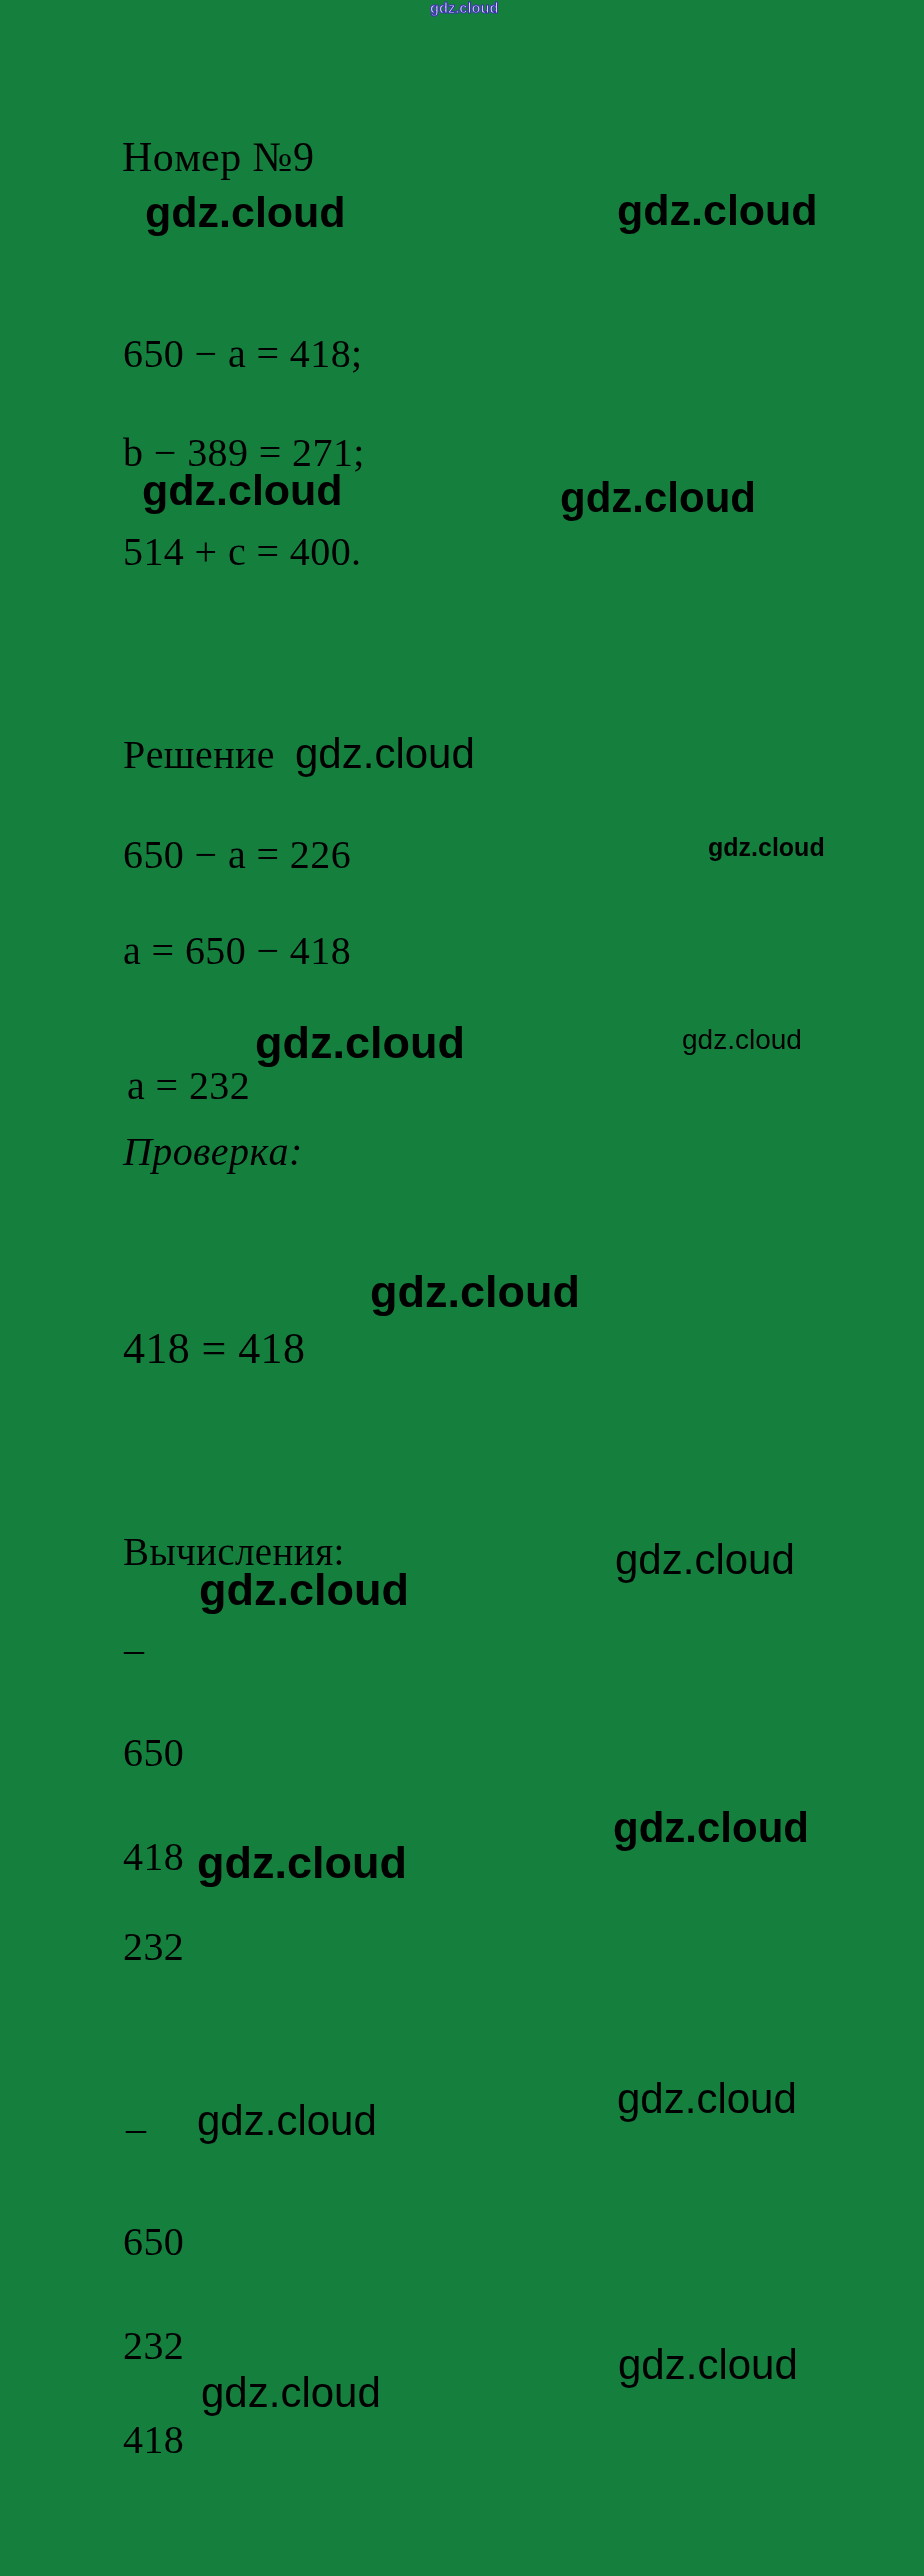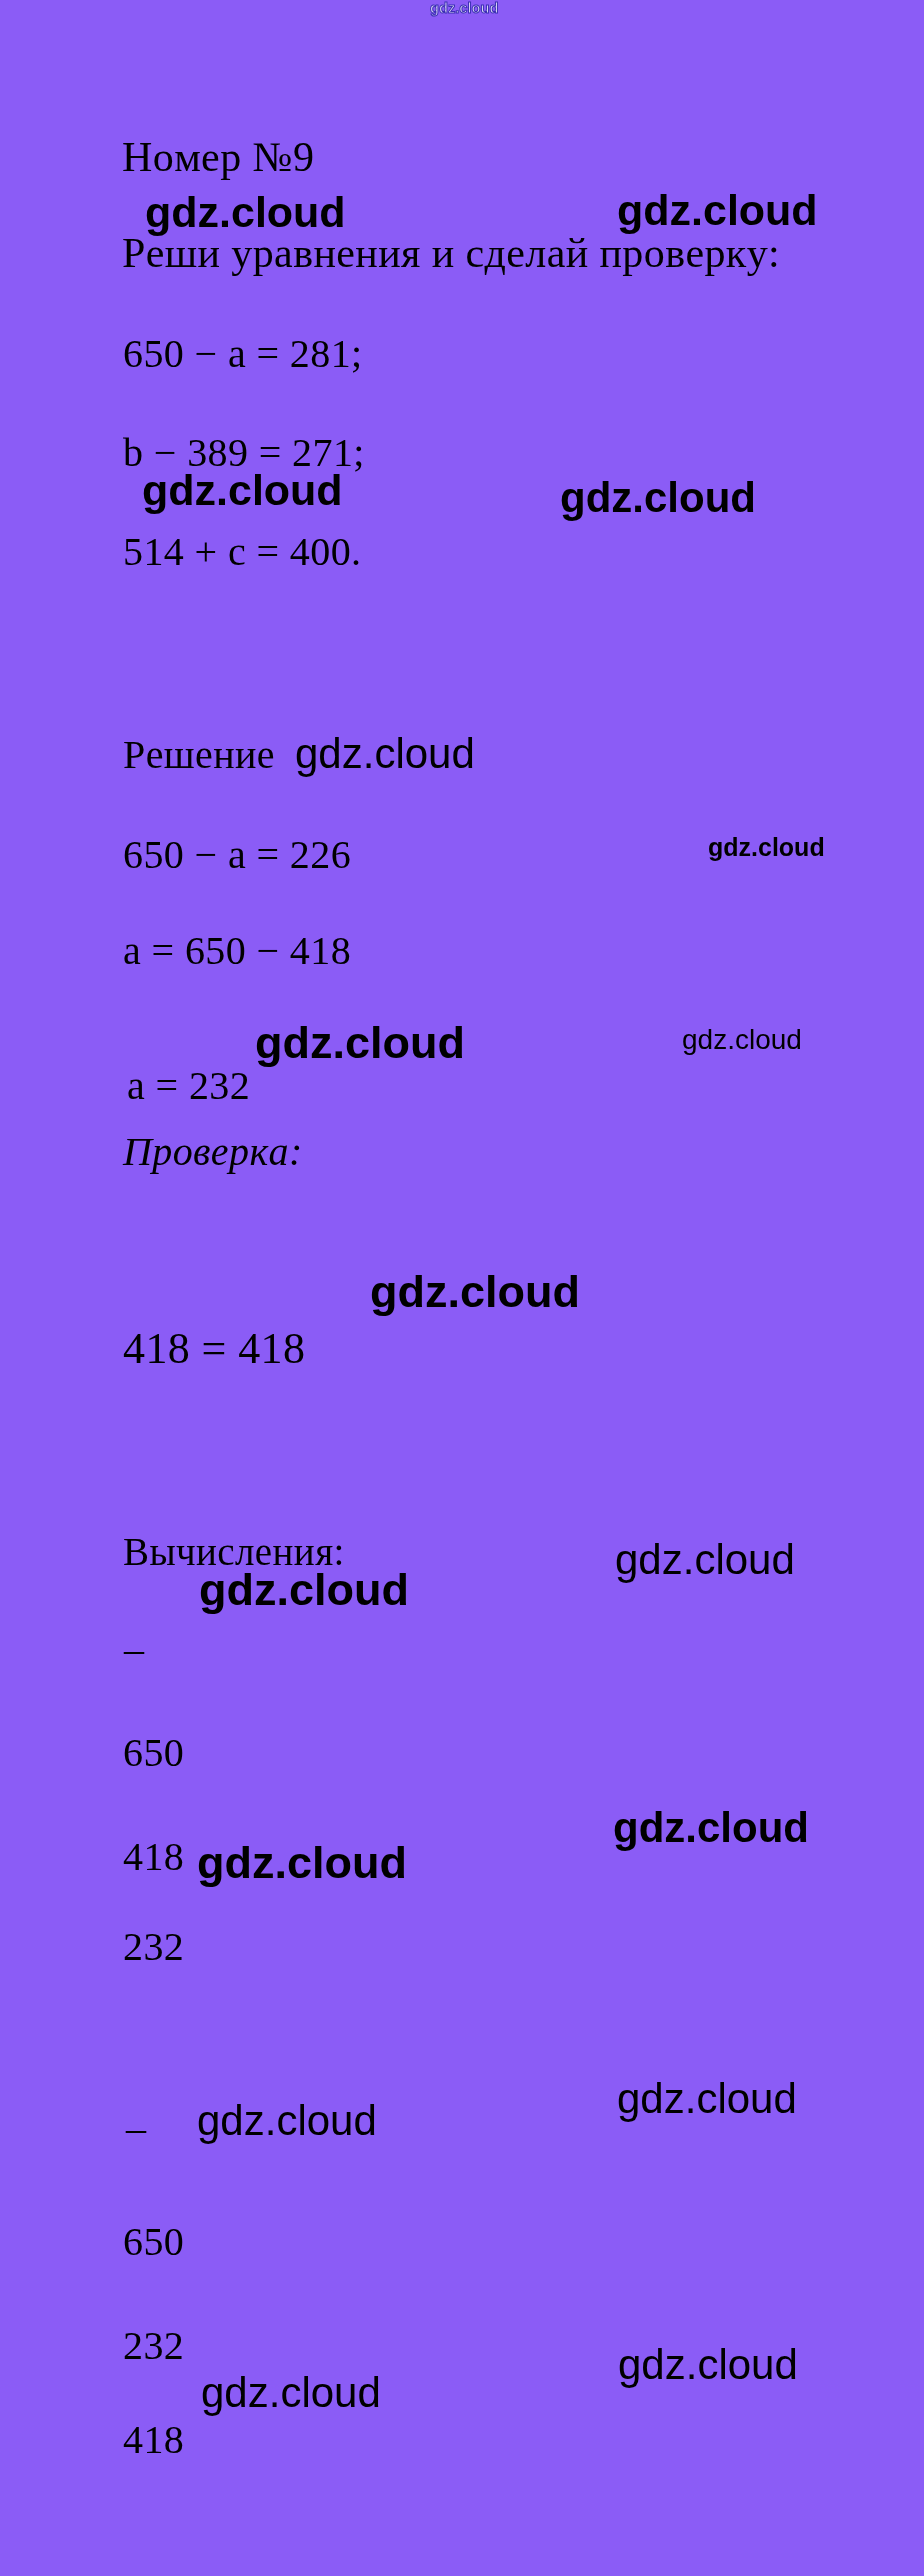--- a/index.html
+++ b/index.html
@@ -4,21 +4,21 @@
 <style>
   html, body {
     margin: 0;
     padding: 0;
     background: #ffffff;
   }
   .page {
     position: relative;
     width: 925px;
     height: 2576px;
-    background: #8b5cf6;
+    background: #15803d;
     overflow: hidden;
     font-kerning: none;
   }
   .serif {
     position: absolute;
     font-family: "Liberation Serif", serif;
     color: #000000;
     line-height: 1;
     white-space: pre;
     letter-spacing: 0.4px;
@@ -43,23 +43,22 @@
 
 <div class="page">
 
   <span class="sans outline" style="left:430px; top:0.8px; font-size:14.7px;">gdz.cloud</span>
 
   <span class="serif" style="left:122px; top:136px; font-size:42px;">Номер №9</span>
 
   <span class="sans b" style="left:145px; top:191px; font-size:43px;">gdz.cloud</span>
   <span class="sans b" style="left:617px; top:189px; font-size:43px;">gdz.cloud</span>
 
-  <span class="serif" style="left:122px; top:232px; font-size:42px;">Реши уравнения и сделай проверку:</span>
 
-  <span class="serif" style="left:123px; top:334px; font-size:40px;">650 − a = 281;</span>
+  <span class="serif" style="left:123px; top:334px; font-size:40px;">650 − a = 418;</span>
   <span class="serif" style="left:123px; top:433px; font-size:40px;">b − 389 = 271;</span>
 
   <span class="sans b" style="left:142px; top:469px; font-size:43px;">gdz.cloud</span>
   <span class="sans b" style="left:560px; top:477px; font-size:42px;">gdz.cloud</span>
 
   <span class="serif" style="left:123px; top:532px; font-size:40px;">514 + c = 400.</span>
 
   <span class="serif" style="left:123px; top:735px; font-size:40px;">Решение</span>
   <span class="sans" style="left:295px; top:733px; font-size:42px;">gdz.cloud</span>
 

